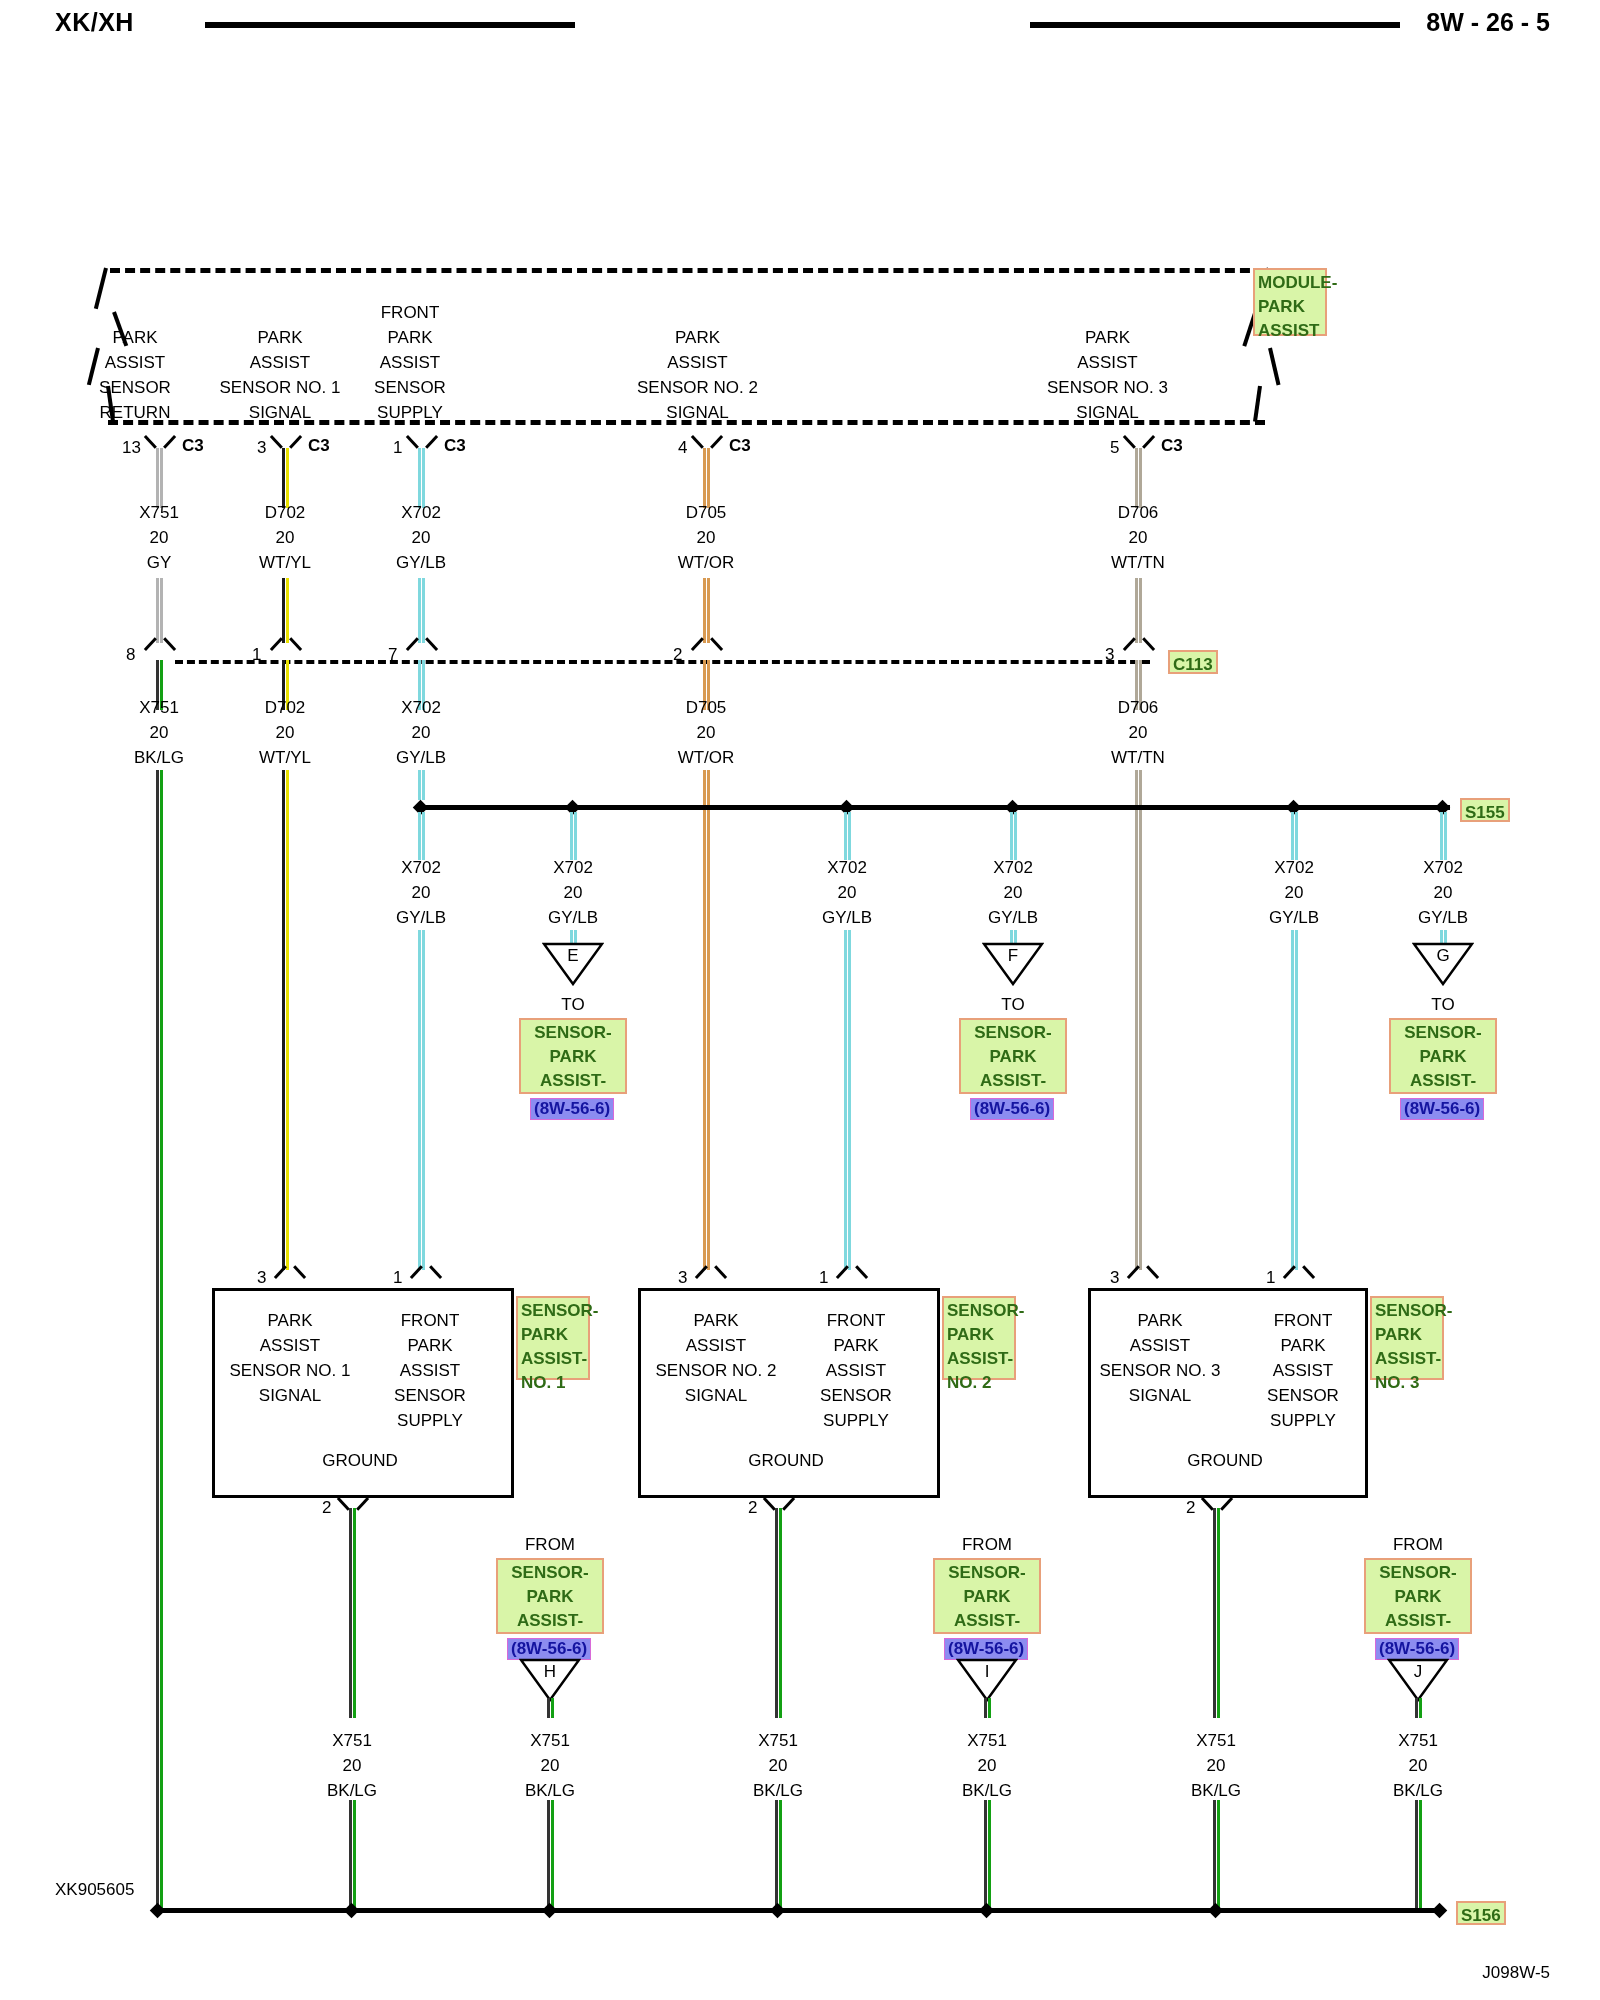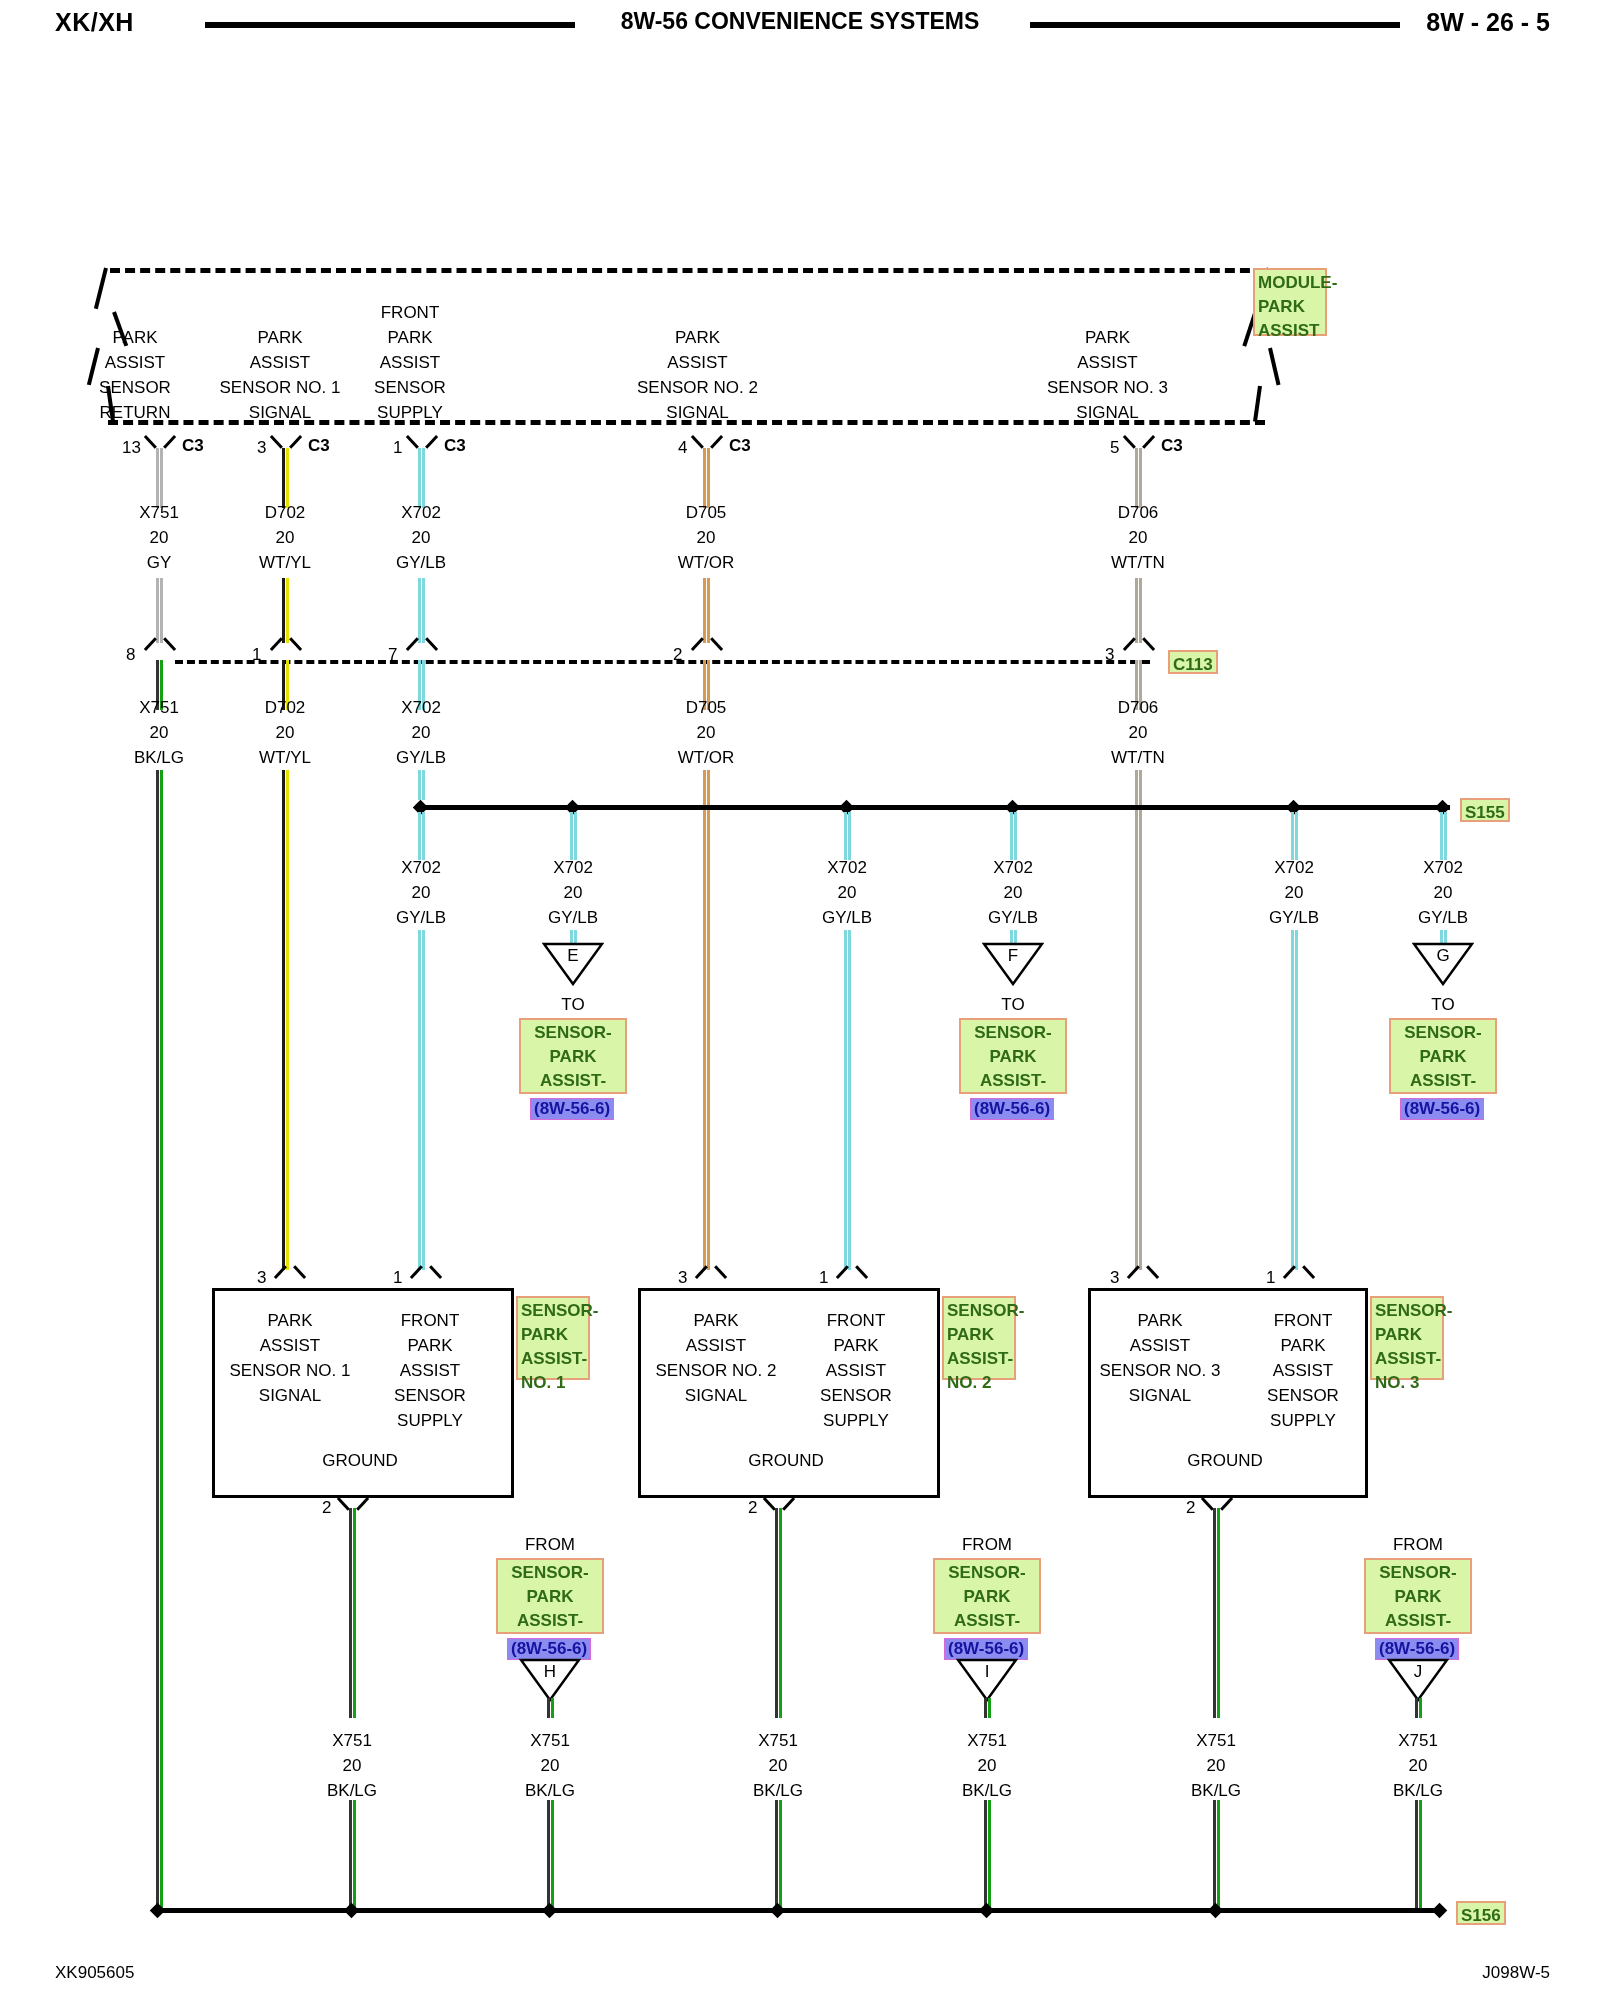--- a/index.html
+++ b/index.html
@@ -8,21 +8,21 @@
        color:#000;overflow:hidden;}
   
   #header-bar{position:absolute;left:0;top:0;width:1600px;height:80px;}
   #hdr-left{position:absolute;left:55px;top:8px;font-size:25px;font-weight:bold;letter-spacing:.5px;}
   #hdr-rule-left{position:absolute;left:205px;top:22px;width:370px;height:6px;background:#000;}
   #hdr-title{position:absolute;left:0;top:8px;width:1600px;text-align:center;font-size:23px;font-weight:bold;}
   #hdr-sub{position:absolute;left:0;top:45px;width:1600px;text-align:center;font-size:23px;font-weight:bold;}
   #hdr-rule-right{position:absolute;left:1030px;top:22px;width:370px;height:6px;background:#000;}
   #hdr-right{position:absolute;right:50px;top:8px;font-size:25px;font-weight:bold;}
   
-  #ftr-left{position:absolute;left:55px;top:1963px;font-size:17px;}
+  #ftr-left{position:absolute;left:55px;top:1880px;font-size:17px;}
   #ftr-right{position:absolute;right:50px;top:1963px;font-size:17px;}
 
   
   .lbl{position:absolute;font-size:17px;line-height:25px;text-align:center;white-space:nowrap;}
   .pin{position:absolute;font-size:17px;}
   .conn-id{position:absolute;font-size:17px;font-weight:bold;}
 
   
   .wire{position:absolute;width:7px;}
   .wire i{position:absolute;top:0;bottom:0;width:3px;display:block;}
@@ -62,21 +62,20 @@
   .tri svg{display:block;}
   .tri span{position:absolute;left:0;top:4px;width:62px;text-align:center;
             font-size:17px;}
 </style>
 </head>
 <body>
 
 <div id="header-bar">
   <div id="hdr-left">XK/XH</div>
   <div id="hdr-rule-left"></div>
-  <div id="hdr-title">8W-56 CONVENIENCE SYSTEMS</div>
   <div id="hdr-rule-right"></div>
   <div id="hdr-right">8W - 26 - 5</div>
 </div>
 
 <div id="ftr-left">XK905605</div>
 <div id="ftr-right">J098W-5</div>
 
 <div class="dash-h" style="left:110px;top:268px;width:1155px;"></div>
 <div class="dash-h" style="left:108px;top:420px;width:1157px;"></div>
 

